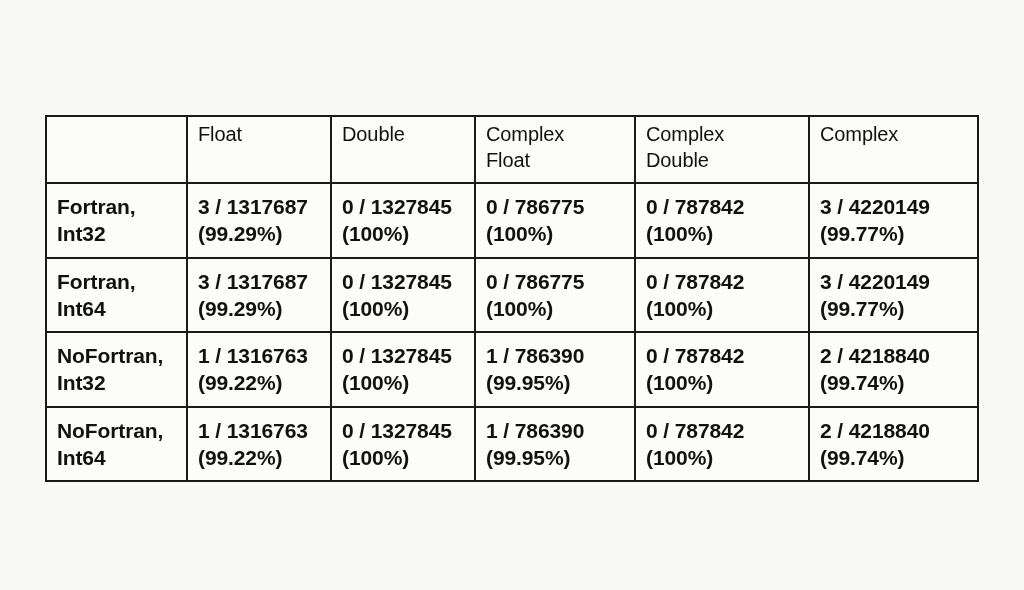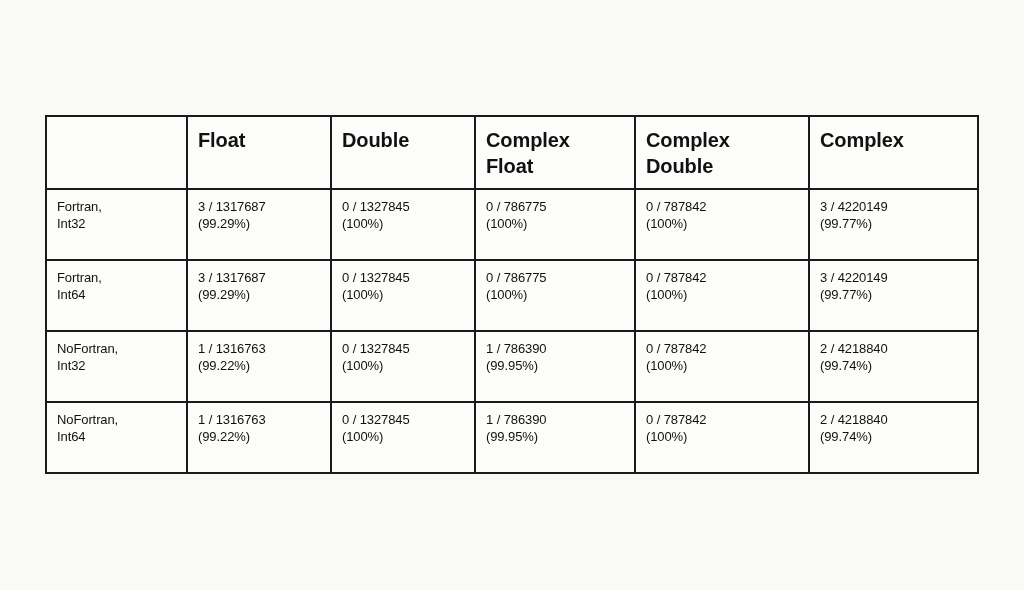--- a/index.html
+++ b/index.html
@@ -36,30 +36,30 @@
     border: 2px solid #1a1a1a;
     vertical-align: top;
     padding: 9px 9px 9px 10px;
     color: #111111;
     text-align: left;
     line-height: 1.30;
     letter-spacing: -0.1px;
   }
 
   #results-table thead th {
-    font-weight: bold;
+    font-weight: normal;
     font-size: 20px;
     height: 46px;
     vertical-align: top;
-    padding-top: 10px;
+    padding-top: 4px;
   }
 
   #results-table tbody td {
-    font-weight: normal;
-    font-size: 13px;
+    font-weight: bold;
+    font-size: 21px;
     height: 51px;
   }
 
   
   col.c-label   { width: 141px; }
   col.c-float   { width: 144px; }
   col.c-double  { width: 144px; }
   col.c-cfloat  { width: 160px; }
   col.c-cdouble { width: 174px; }
   col.c-summary { width: 169px; }

